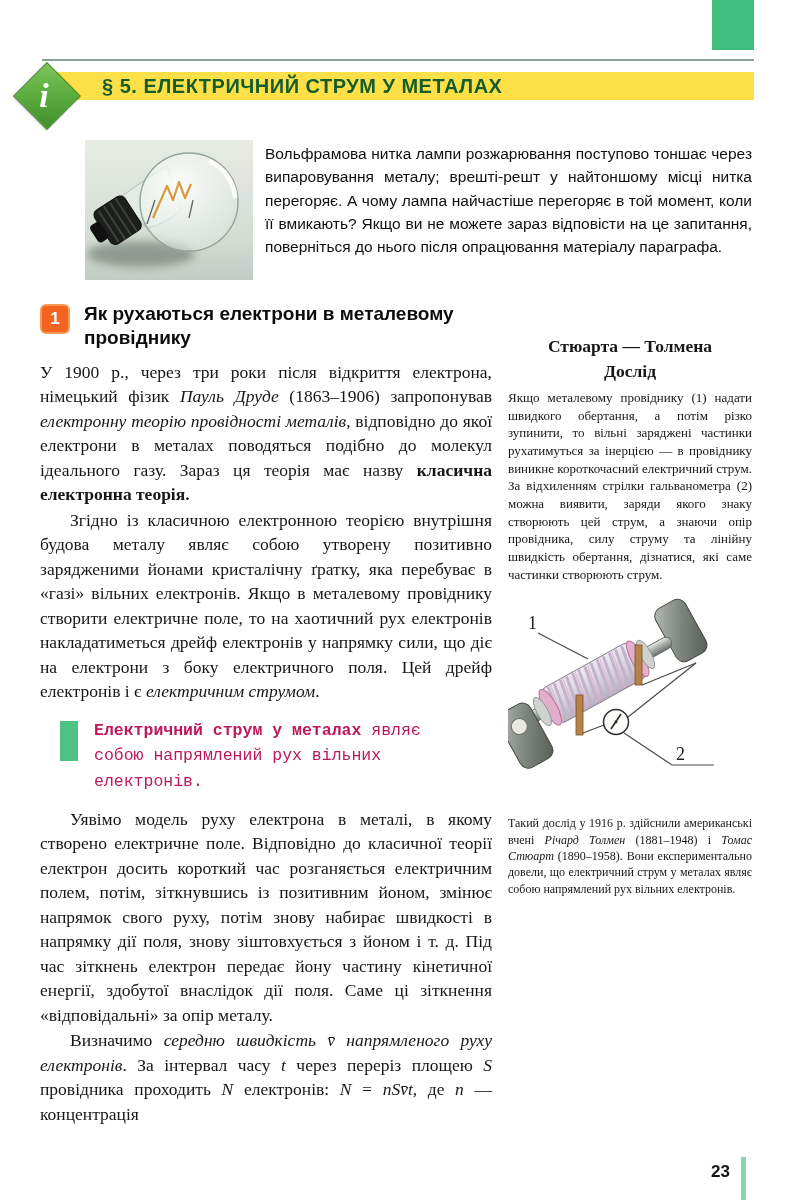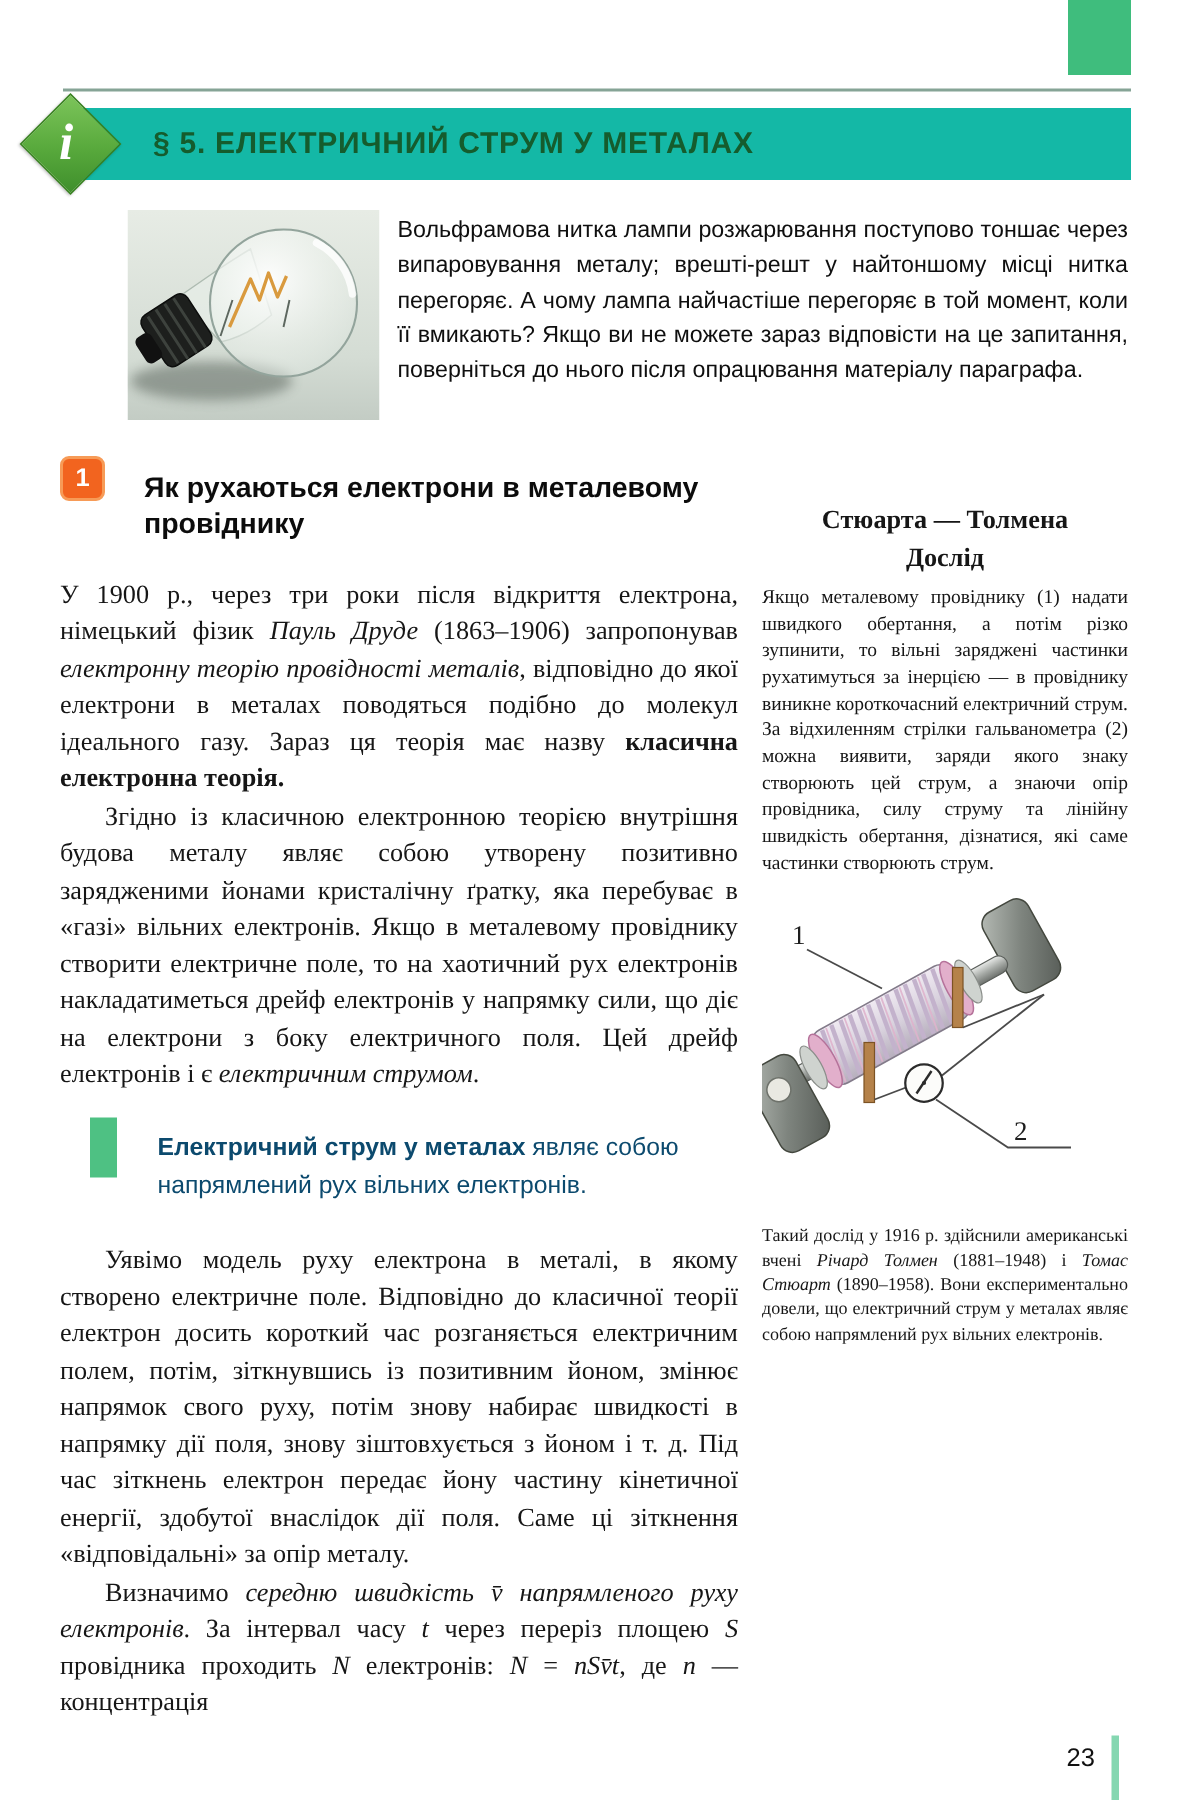--- a/index.html
+++ b/index.html
@@ -4,22 +4,22 @@
 <style>
   html,body{margin:0;padding:0;}
   body{
     width:788px;height:1200px;position:relative;overflow:hidden;
     background:#ffffff;color:#161616;
     font-family:"Liberation Serif", serif;
   }
   .corner-tab{position:absolute;left:712px;top:0;width:42px;height:50px;background:#3fbd7d;}
   .top-rule{position:absolute;left:42px;top:59px;width:712px;height:2px;background:#86a496;}
   .header-bar{
-    position:absolute;left:42px;top:72px;width:712px;height:48px;
-    background:#14b8a6;display:flex;align-items:center;
+    position:absolute;left:42px;top:72px;width:712px;height:28px;
+    background:#fde047;display:flex;align-items:center;
   }
   .header-title{
     margin-left:60px;
     font-family:"Liberation Sans", sans-serif;font-weight:bold;font-size:20px;
     color:#155c2d;letter-spacing:0.5px;
   }
   .diamond-wrap{position:absolute;left:13px;top:62px;width:68px;height:68px;display:grid;place-items:center;}
   .diamond-shape{
     position:absolute;inset:10px;transform:rotate(45deg);
     background:linear-gradient(135deg,#7cc45a 0%,#58a93c 55%,#3f8f2c 100%);
@@ -40,42 +40,42 @@
   .left-col{flex:0 0 452px;width:452px;}
   .right-col{flex:1;width:244px;}
   .section-heading{display:flex;align-items:flex-start;gap:14px;margin:4px 0 10px 0;}
   .badge{
     flex:0 0 30px;width:30px;height:30px;border-radius:6px;
     background:#f2641f;border:2px solid #f79b57;box-sizing:border-box;
     color:#ffffff;font-family:"Liberation Sans", sans-serif;font-weight:bold;font-size:17px;
     display:flex;align-items:center;justify-content:center;margin-top:2px;
   }
   .heading-text{
-    margin:12px;font-family:"Liberation Sans", sans-serif;font-weight:bold;
+    margin:0;font-family:"Liberation Sans", sans-serif;font-weight:bold;
     font-size:19px;line-height:1.26;color:#0c0c0c;max-width:408px;
   }
   .body-p{margin:0 0 1px 0;font-size:17.5px;line-height:1.4;text-align:justify;}
   .body-p.indent{text-indent:30px;}
   .seg-i{font-style:italic;}
   .seg-b{font-weight:bold;}
   .definition{display:flex;margin:14px 0 12px 20px;}
   .def-bar{flex:0 0 18px;width:18px;height:40px;background:#4ec183;margin-right:16px;margin-top:3px;}
   .def-text{
-    margin:11px;font-family:Liberation Sans, sans-serif;font-size:16.5px;line-height:1.55;
-    color:#0c4a6e;max-width:380px;
+    margin:0;font-family:Liberation Mono, monospace;font-size:16.5px;line-height:1.55;
+    color:#be185d;max-width:380px;
   }
   .sidebar-title{
     margin:36px 0 6px 0;text-align:center;font-weight:bold;font-size:17.5px;line-height:1.4;
   }
   .sidebar-body{margin:0;font-size:13px;line-height:1.36;text-align:justify;}
   .apparatus-figure{width:244px;height:212px;margin:12px 0 8px 0;}
   .sidebar-caption{margin:4px 0 0 0;font-size:12px;line-height:1.36;text-align:justify;}
   .page-number{
     position:absolute;top:1162px;right:58px;
-    font-family:"Liberation Sans", sans-serif;font-weight:normal;font-size:17px;color:#111;
+    font-family:"Liberation Sans", sans-serif;font-weight:bold;font-size:17px;color:#111;
   }
   .footer-bar{position:absolute;left:741px;top:1157px;width:5px;height:43px;background:#85d7b1;}
   .fig-label{font-family:"Liberation Serif", serif;font-size:18px;fill:#1e1e1e;}
 </style>
 </head>
 <body>
 
 <div class="page">
 
   <div class="corner-tab"></div>

